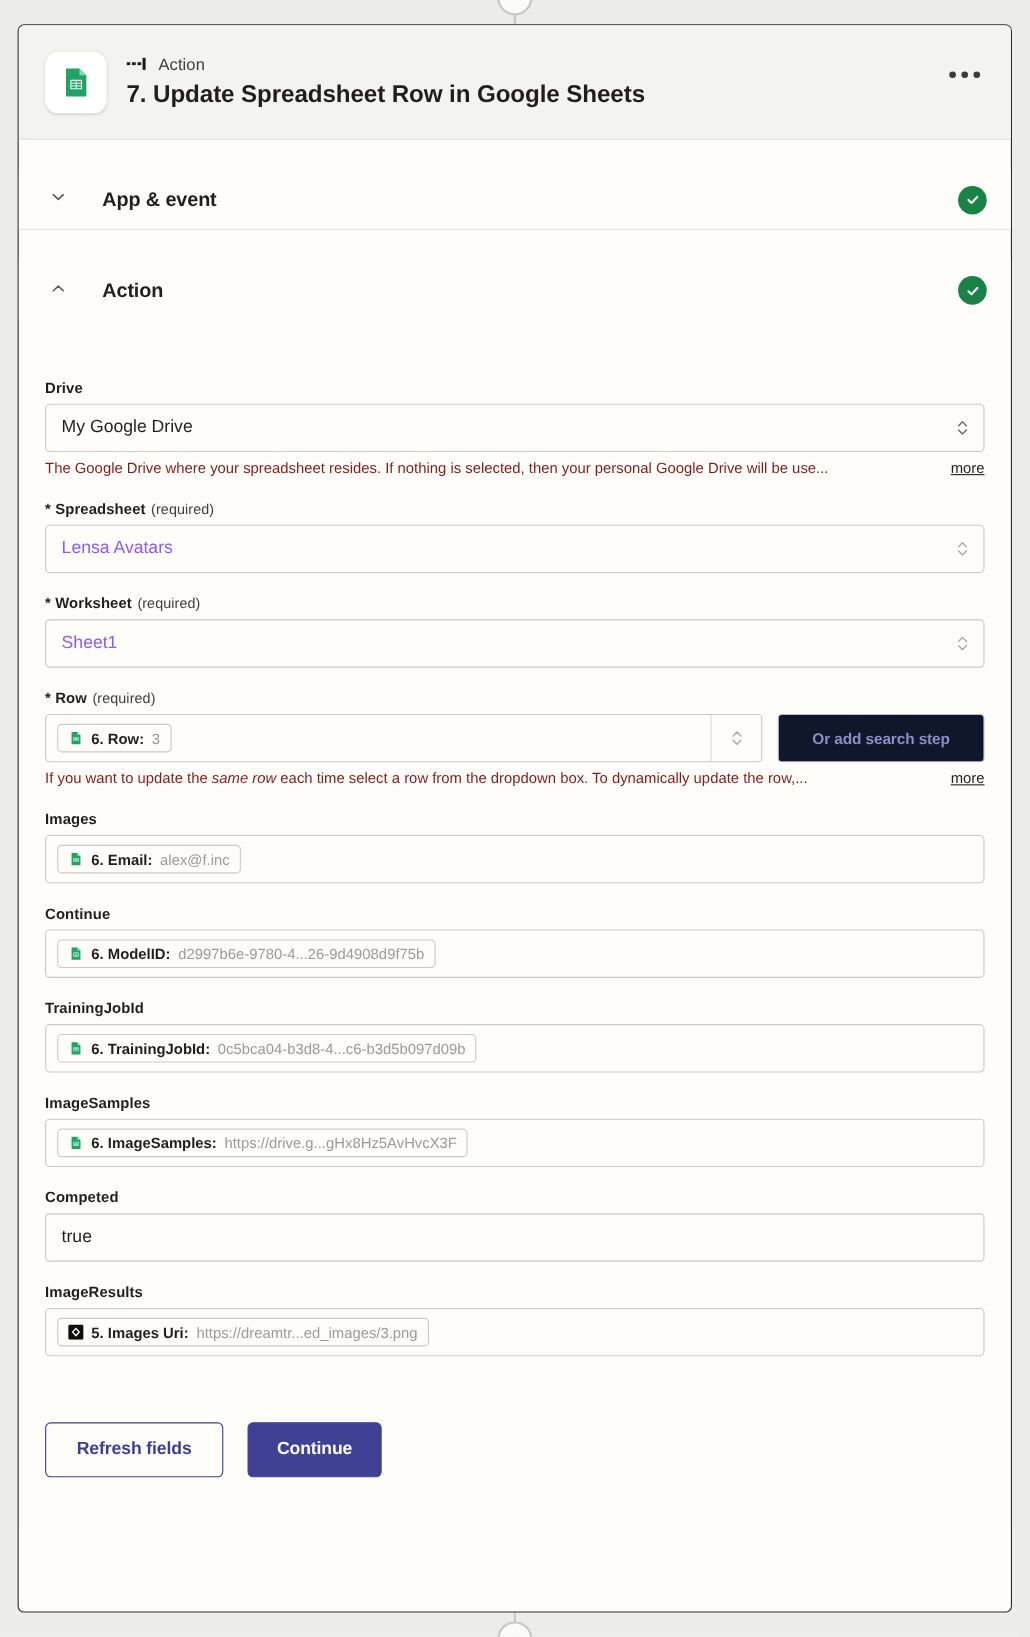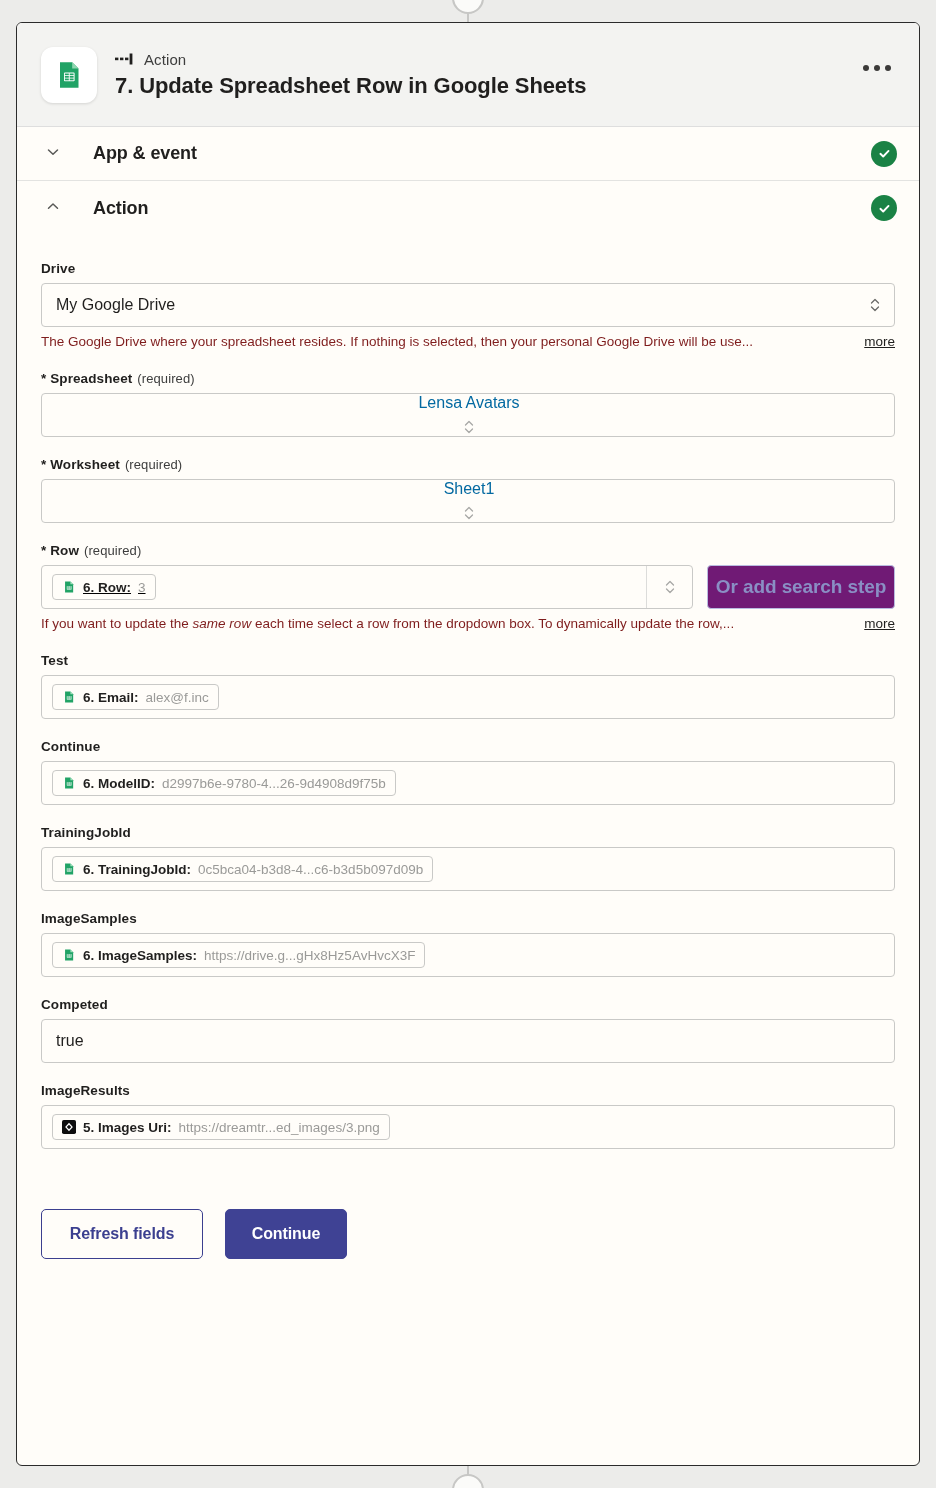--- a/index.html
+++ b/index.html
@@ -25,21 +25,21 @@
   .node-top { top:-18px; }
   .node-bottom { top:1474px; }
 
   .card {
     position:absolute; left:16px; top:22px;
     width:904px; height:1444px;
     background:#fffdf9;
     border:1px solid #2b2b2b;
     border-radius:6px;
     overflow:hidden;
-    display:flex; flex-direction:column;
+    display:flex; flex-direction:column;gap:28px;
   }
 
   
   .card-header {
     display:flex; align-items:center;
     padding:20px 22px 20px 24px;
     background:#f3f3f1;
     border-bottom:1px solid #dedede;
     height:104px; flex:0 0 104px;
   }
@@ -95,49 +95,49 @@
   .field-label .req {
     font-weight:400; color:#3d3d3d; margin-left:5px; font-size:13px;
   }
   .input-box {
     height:44px; border:1px solid #c9c9c7; border-radius:4px;
     background:#fffdf9;
     display:flex; align-items:center;
     padding:0 12px 0 14px;
     font-size:16px; color:#201f1e;
   }
-  .input-box.placeholder { color:#0369a1;flex-direction:column; }
+  .input-box.placeholder { color:#8b5cf6; }
   .input-value { flex:1; min-width:0; overflow:hidden; white-space:nowrap; }
   .stepper { width:14px; flex:0 0 14px; display:flex; align-items:center; justify-content:center; }
   .help {
     display:flex; align-items:baseline; gap:10px; margin-top:6px;
   }
   .help-text {
     font-size:13.5px; color:#7f1d1d; flex:1; overflow:hidden;
     white-space:nowrap; text-overflow:ellipsis; line-height:1.35;
   }
   .help-text em { font-style:italic; }
   .more { font-size:13.5px; color:#201f1e; text-decoration:underline; cursor:pointer; flex:0 0 auto; }
 
   
   .row-line { display:flex; gap:14px; align-items:stretch; }
   .row-input {
     flex:1; height:44px; border:1px solid #c9c9c7; border-radius:4px;
-    background:#fffdf9; display:flex; align-items:center; padding:0 0 0 10px;text-decoration:underline;
+    background:#fffdf9; display:flex; align-items:center; padding:0 0 0 10px;
   }
   .row-input .pillwrap { flex:1; min-width:0; display:flex; align-items:center; }
   .row-stepper {
     width:46px; flex:0 0 46px; border-left:1px solid #dcdcda;
     display:flex; align-items:center; justify-content:center; align-self:stretch;
   }
   .search-btn {
     width:188px; flex:0 0 188px; height:44px;
-    border:1px solid #b9bce0; border-radius:4px; background:#701a75;
+    border:1px solid #b9bce0; border-radius:4px; background:#0f172a;
     display:flex; align-items:center; justify-content:center;
-    font-size:19px; font-weight:700; color:#8a8fc4; cursor:pointer;
+    font-size:14px; font-weight:700; color:#8a8fc4; cursor:pointer;
     letter-spacing:-.1px;
   }
 
   
   .pill {
     display:inline-flex; align-items:center; gap:7px;
     height:26px; padding:0 9px;
     border:1px solid #c9c9c7; border-radius:4px;
     background:#fffdf9; max-width:100%;
     cursor:pointer;
@@ -330,21 +330,21 @@
         </div>
         <div class="search-btn">Or add search step</div>
       </div>
       <div class="help">
         <span class="help-text"><span>If you want to update the </span><em>same row</em><span> each time select a row from the dropdown box. To dynamically update the row,...</span></span>
         <span class="more">more</span>
       </div>
     </div>
 
     <div class="field">
-      <div class="field-label">Test</div>
+      <div class="field-label">Images</div>
       <div class="pill-field">
         <span class="pill">
           <span class="pill-icon">
             <svg width="14" height="14" viewBox="0 0 32 32">
                 <path d="M7 3.2h12.2L25.5 9.5v19.3H7z" fill="#21a366"></path>
                 <path d="M19.2 3.2 25.5 9.5h-6.3z" fill="#9fe0bd"></path>
                 <rect x="11" y="13.6" width="10.6" height="8.6" rx="0.8" fill="#ffffff"></rect>
                 <g fill="#21a366">
                   <rect x="11.9" y="14.5" width="3.9" height="1.7"></rect>
                   <rect x="16.7" y="14.5" width="3.9" height="1.7"></rect>

